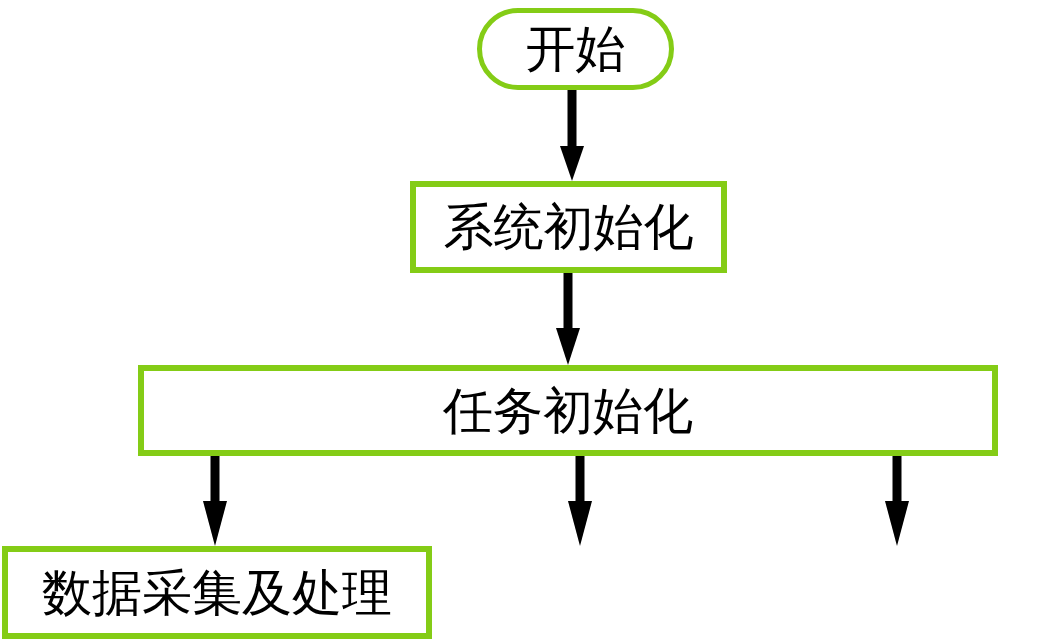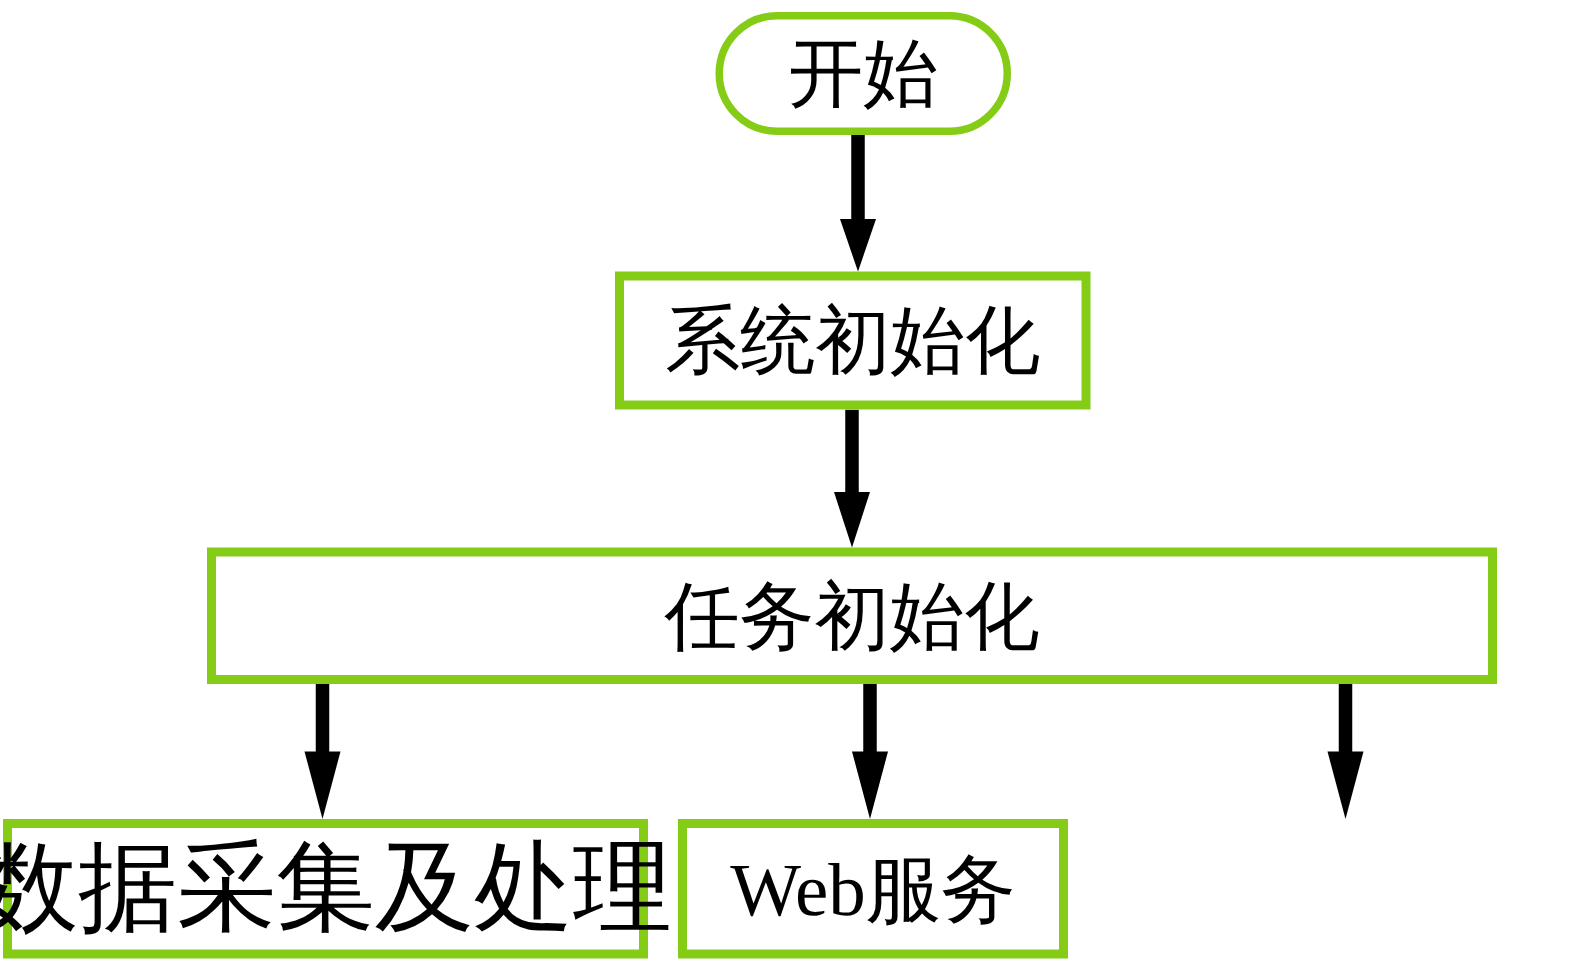--- a/index.html
+++ b/index.html
@@ -58,21 +58,21 @@
     width: 860px;
     height: 91px;
     font-size: 50px;
   }
   
   #node-data-acq {
     left: 2px;
     top: 546px;
     width: 430px;
     height: 93px;
-    font-size: 66px;
+    font-size: 50px;
     text-align: right;
   }
   #node-web-service {
     left: 452px;
     top: 546px;
     width: 260px;
     height: 93px;
     font-size: 50px;
   }
   #node-rs485 {
@@ -134,18 +134,15 @@
   </div>
 
   <div class="node" id="node-system-init">
     <span class="node-label">系统初始化</span>
   </div>
 
   <div class="node" id="node-data-acq">
     <span class="node-label">数据采集及处理</span>
   </div>
 
-  <div class="node" id="node-web-service">
-    <span class="node-label">Web服务</span>
-  </div>
 
 
 </div>
 
 </body></html>

